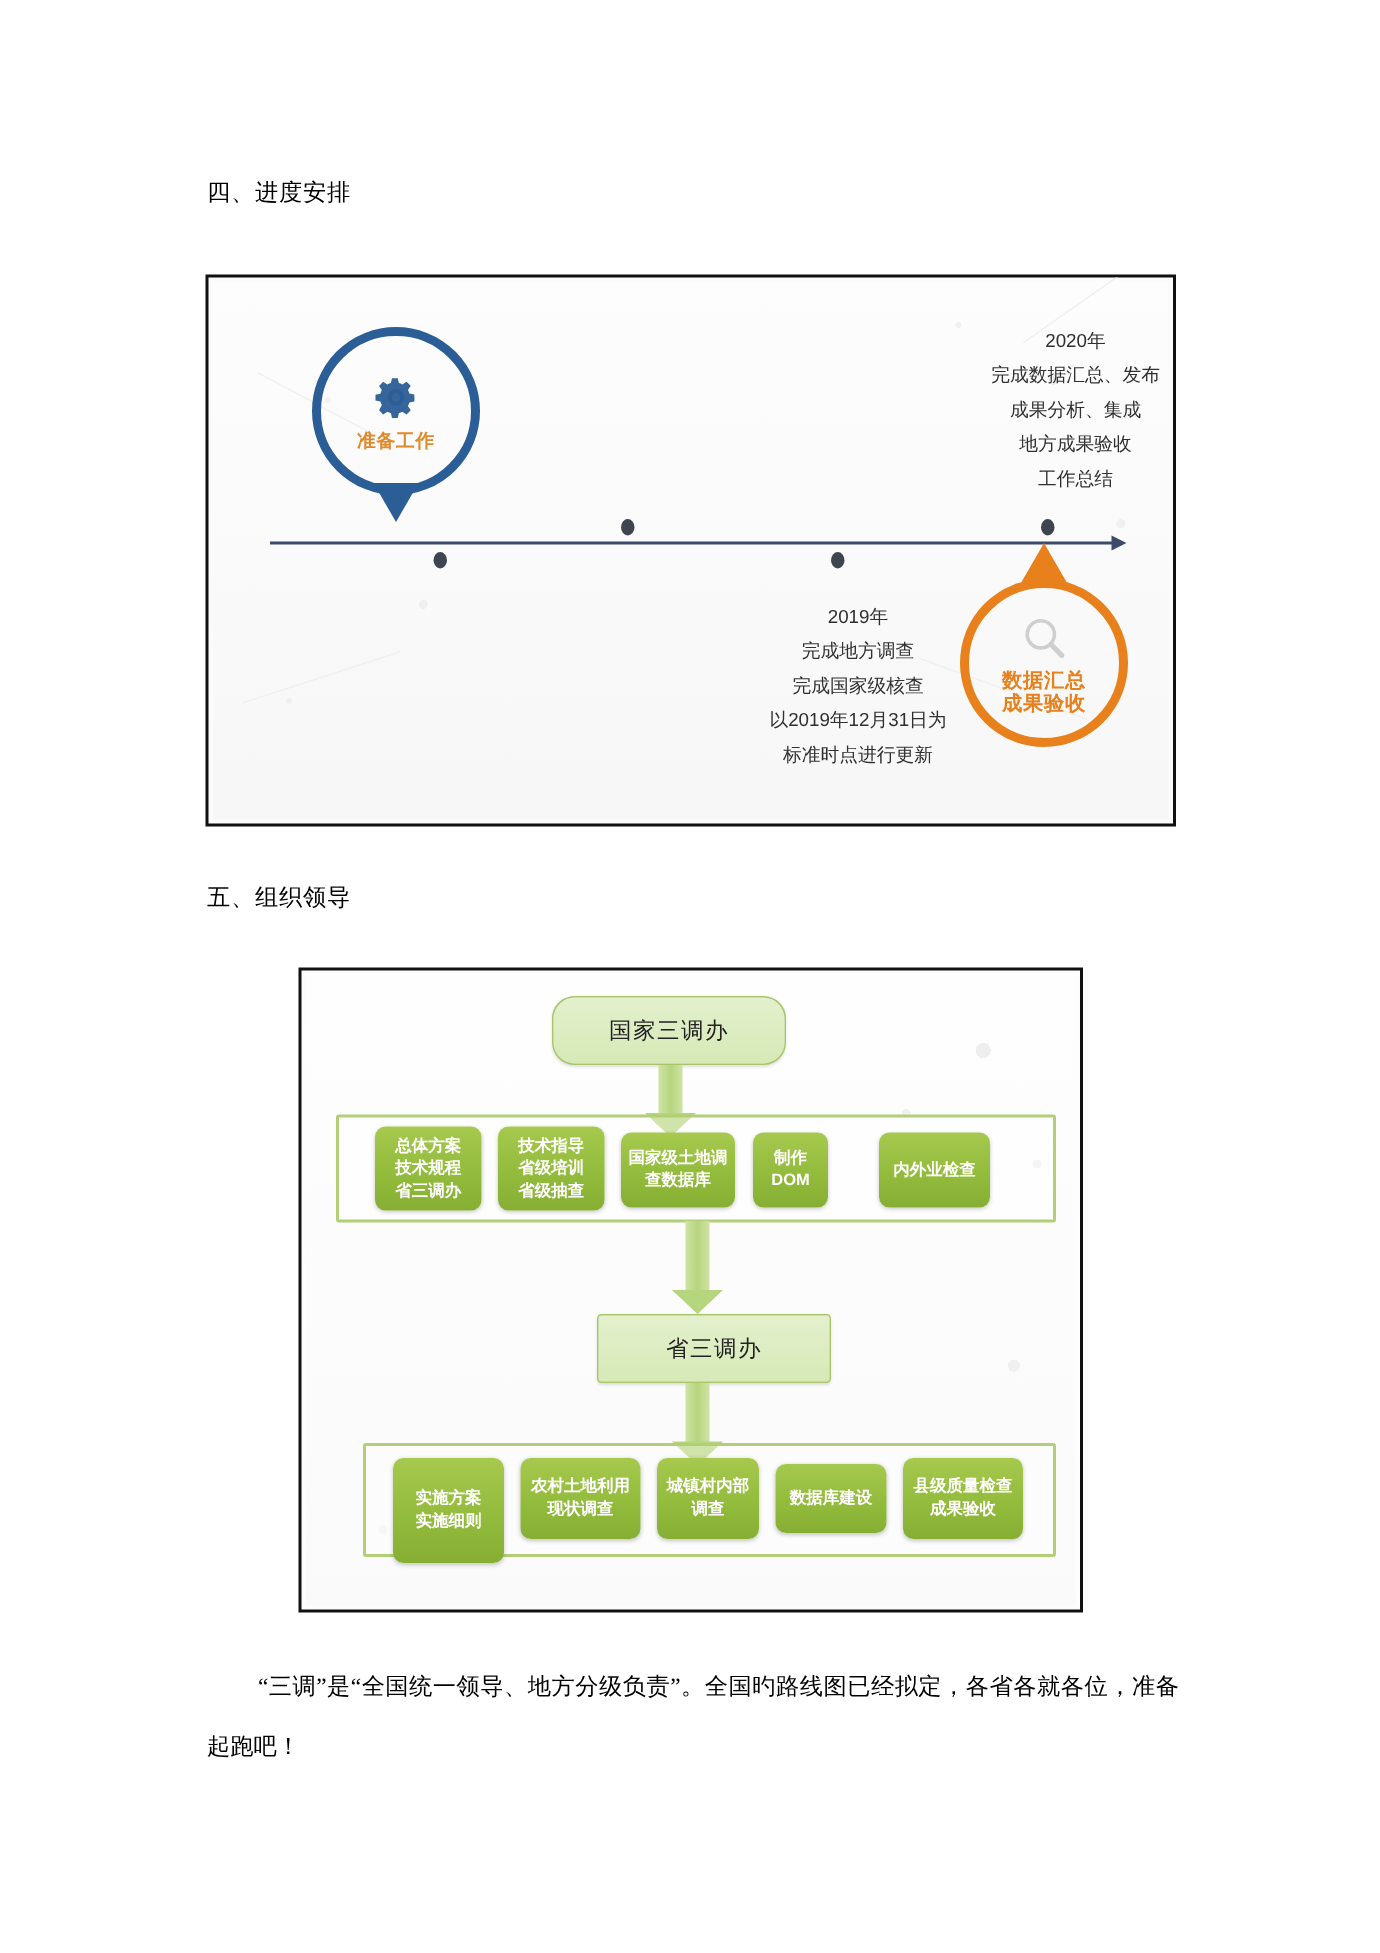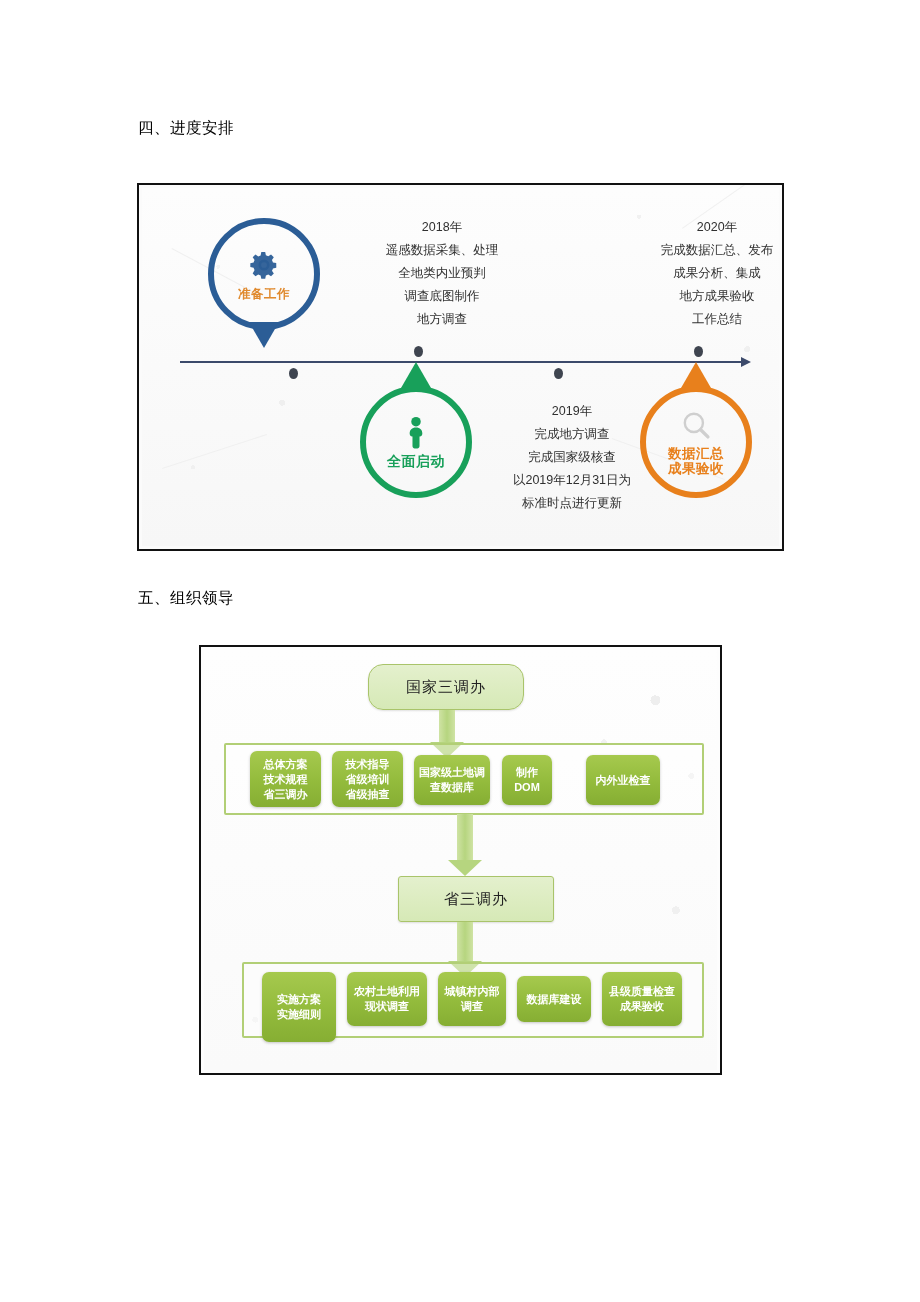--- a/index.html
+++ b/index.html
@@ -232,56 +232,37 @@
               <path d="M12 8.3a3.7 3.7 0 1 0 0 7.4 3.7 3.7 0 0 0 0-7.4zm0 5.6a1.9 1.9 0 1 1 0-3.8 1.9 1.9 0 0 1 0 3.8z"></path>
               <path d="M20.2 13.3l-.05-2.6-2.2-.45a6.1 6.1 0 0 0-.66-1.57l1.25-1.88-1.86-1.84-1.86 1.27a6.1 6.1 0 0 0-1.57-.65L12.8 3.4h-2.6l-.46 2.2c-.55.14-1.08.37-1.56.66L6.3 5l-1.84 1.86 1.27 1.86c-.29.49-.51 1.01-.65 1.57l-2.2.46v2.6l2.2.46c.14.55.36 1.08.65 1.56L4.46 17.7l1.84 1.85 1.88-1.25c.48.29 1.01.51 1.56.66l.46 2.2h2.6l.46-2.2a6.1 6.1 0 0 0 1.57-.66l1.86 1.25 1.86-1.85-1.25-1.88c.29-.48.51-1.01.66-1.56l2.19-.46z" opacity=".95"></path>
             </svg>
           </span>
           <div class="caption">准备工作</div>
         </div>
         <div class="tail"></div>
       </div>
 
 
-      <div class="pin up" id="pin-start">
-        <div class="tail"></div>
-        <div class="bubble">
-          <span class="glyph">
-            <svg width="30" height="34" viewBox="0 0 24 30" fill="#18a05a">
-              <circle cx="12" cy="5" r="4.2"></circle>
-              <path d="M12 10.2c-3.6 0-5.6 2.2-5.6 5.2 0 1.9 1.1 2.6 2.1 2.6l.4 0 .0 8.4c0 1.3.9 2.2 1.9 2.2h2.4c1 0 1.9-.9 1.9-2.2l0-8.4.4 0c1 0 2.1-.7 2.1-2.6 0-3-2-5.2-5.6-5.2z"></path>
-            </svg>
-          </span>
-          <div class="caption">全面启动</div>
-        </div>
-      </div>
 
       <div class="pin up" id="pin-sum">
         <div class="tail"></div>
         <div class="bubble">
           <span class="glyph">
             <svg width="34" height="34" viewBox="0 0 24 24" fill="none" stroke="#cfcfcf" stroke-width="1.7">
               <circle cx="10.5" cy="10.5" r="6.4"></circle>
               <path d="M15.3 15.3 L20.4 20.4" stroke-width="2.4" stroke-linecap="round"></path>
             </svg>
           </span>
           <div class="caption">
             <div>数据汇总</div>
             <div>成果验收</div>
           </div>
         </div>
       </div>
 
-      <div class="tcol" id="col-2018">
-        <div>2018年</div>
-        <div>遥感数据采集、处理</div>
-        <div>全地类内业预判</div>
-        <div>调查底图制作</div>
-        <div>地方调查</div>
-      </div>
 
       <div class="tcol" id="col-2020">
         <div>2020年</div>
         <div>完成数据汇总、发布</div>
         <div>成果分析、集成</div>
         <div>地方成果验收</div>
         <div>工作总结</div>
       </div>
 
 
@@ -331,14 +312,17 @@
 现状调查</div>
       <div class="gbox" id="b2-3">城镇村内部
 调查</div>
       <div class="gbox" id="b2-4">数据库建设</div>
       <div class="gbox" id="b2-5">县级质量检查
 成果验收</div>
 
     </div>
   </div>
 
+  <div class="para">
+    <span class="indent"></span><span>“三调”是“全国统一领导、地方分级负责”。全国旳路线图已经拟定，各省各</span><span>就各位，准备起跑吧！</span>
+  </div>
 
 </div>
 
 </body></html>

